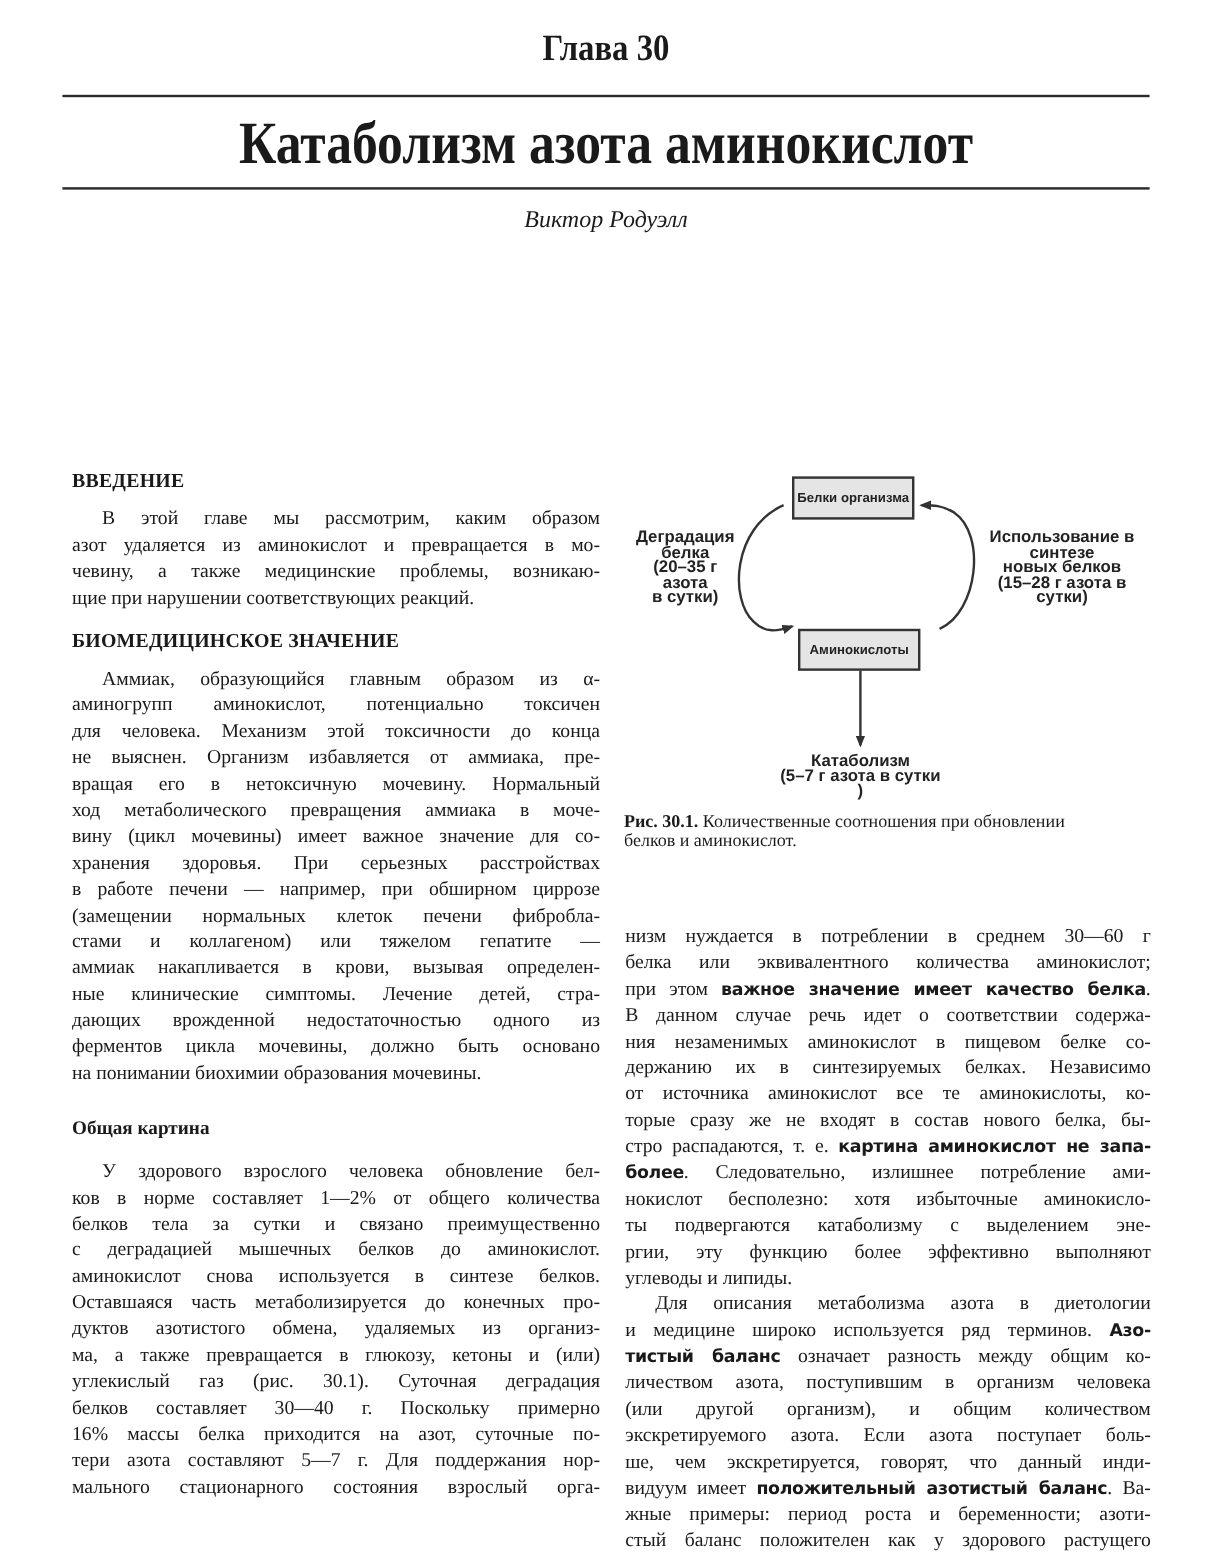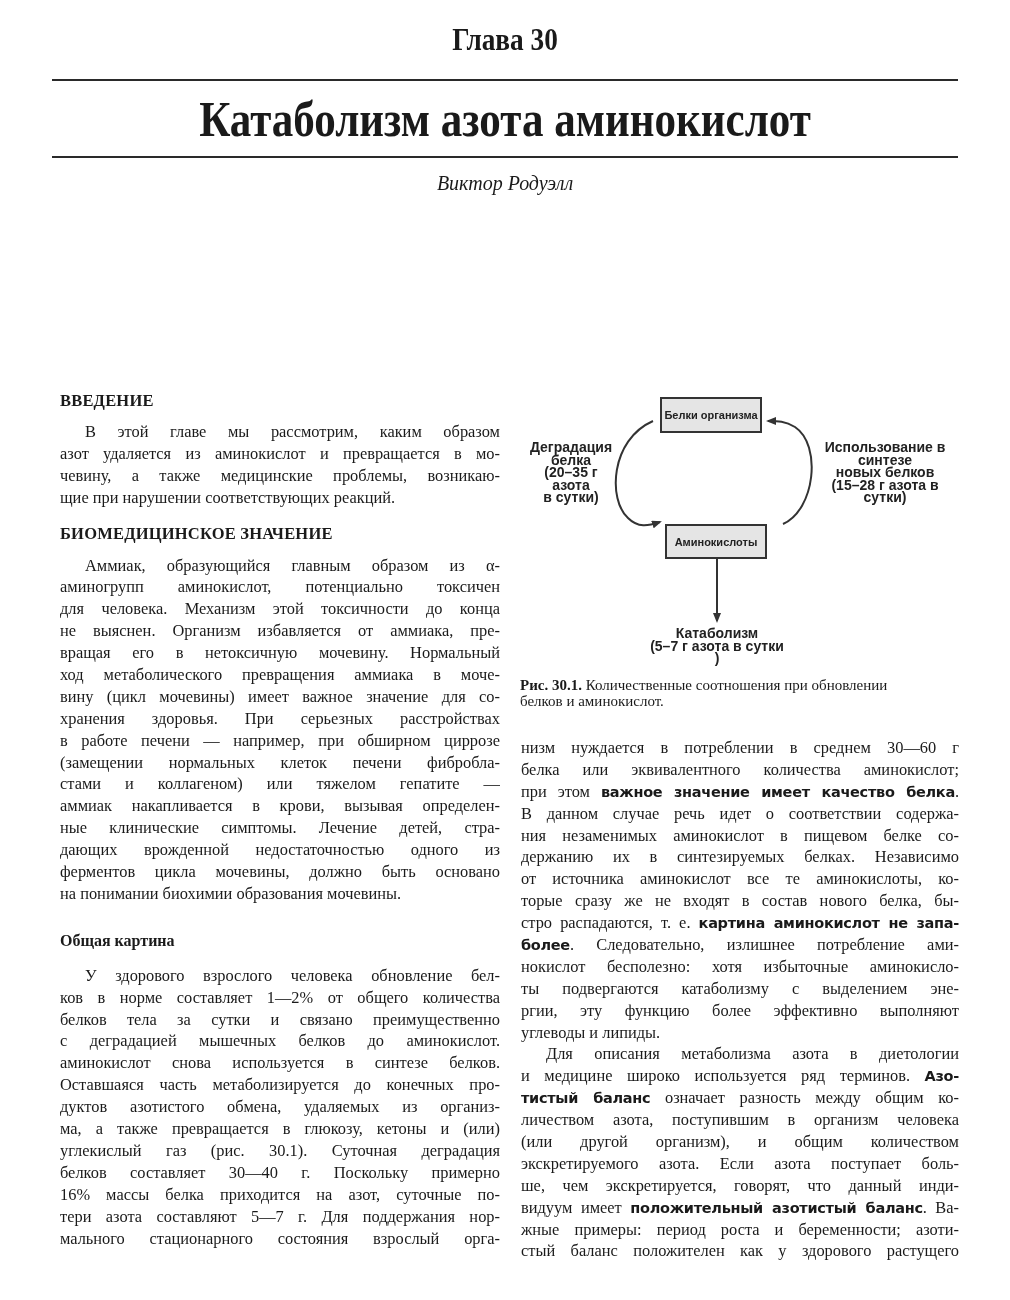--- a/index.html
+++ b/index.html
@@ -108,21 +108,21 @@
     <div>Катаболизм</div>
     <div>(5–7 г азота в сутки )</div>
   </div>
 
   <div class="abs caption" style="left:0; top:292px; width:440px;">
     <div><b>Рис. 30.1.</b> <span>Количественные соотношения при обновлении</span></div>
     <div>белков и аминокислот.</div>
   </div>
 </div>
 
-<div class="abs col" style="left:521px; top:737px; width:438px;">
+<div class="abs col" style="left:521px; top:769px; width:438px;">
   <div>
     <span class="ln">низм нуждается в потреблении в среднем 30—60 г</span>
     <span class="ln">белка или эквивалентного количества аминокислот;</span>
     <span class="ln"><span>при этом </span><b class="term">важное значение имеет качество белка</b><span>.</span></span>
     <span class="ln">В данном случае речь идет о соответствии содержа-</span>
     <span class="ln">ния незаменимых аминокислот в пищевом белке со-</span>
     <span class="ln">держанию их в синтезируемых белках. Независимо</span>
     <span class="ln">от источника аминокислот все те аминокислоты, ко-</span>
     <span class="ln">торые сразу же не входят в состав нового белка, бы-</span>
     <span class="ln"><span>стро распадаются, т. е. </span><b class="term">картина аминокислот не запа-</b></span>

